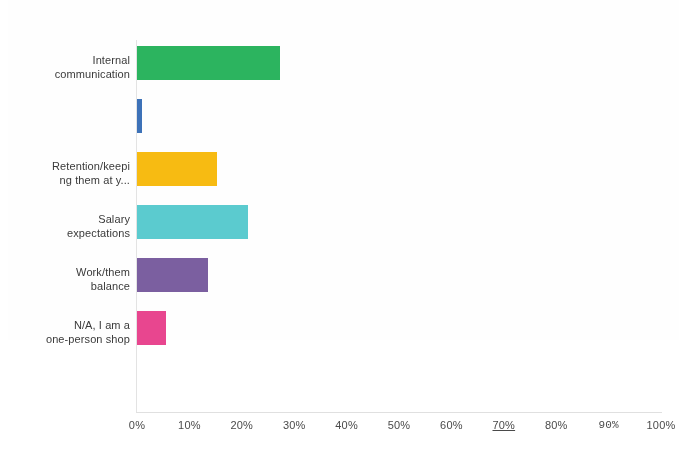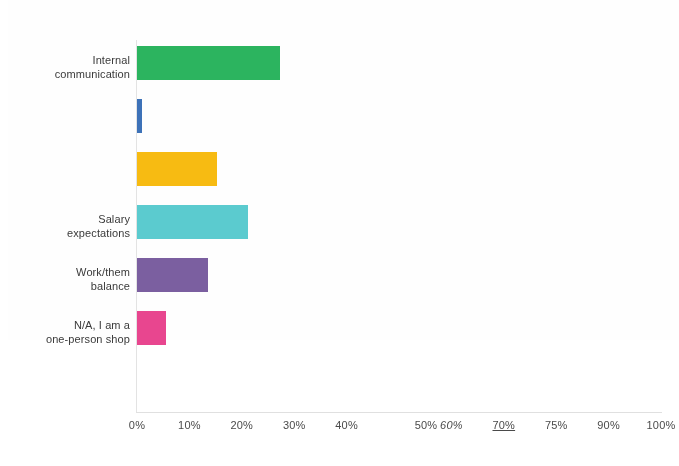--- a/index.html
+++ b/index.html
@@ -121,20 +121,22 @@
         <div class="bar-track">
           <div class="bar" style="width: 143.052px; background: rgb(44, 180, 95);"></div>
         </div>
       </div>
       <div class="row">
         <div class="bar-track">
           <div class="bar" style="width: 5.24px; background: rgb(61, 114, 184);"></div>
         </div>
       </div>
       <div class="row">
+        <div class="cat-label">Retention/keepi
+ng them at y...</div>
         <div class="bar-track">
           <div class="bar" style="width: 80.172px; background: rgb(247, 187, 18);"></div>
         </div>
       </div>
       <div class="row">
         <div class="cat-label">Salary
 expectations</div>
         <div class="bar-track">
           <div class="bar" style="width: 111.088px; background: rgb(91, 203, 207);"></div>
         </div>
@@ -157,21 +159,21 @@
 
   <div class="axis-baseline"></div>
   <div class="axis-bottom"></div>
 
   <div class="tick-labels">
       <div class="tick" style="left: 129px;">0%</div>
       <div class="tick" style="left: 181.4px;">10%</div>
       <div class="tick" style="left: 233.8px; text-align: right;">20%</div>
       <div class="tick" style="left: 286.2px;">30%</div>
       <div class="tick" style="left: 338.6px;">40%</div>
-      <div class="tick" style="left: 391px; margin-left: 27px;">50%</div>
-      <div class="tick" style="left: 443.4px; font-style: italic;">60%</div>
+      <div class="tick" style="left: 391px;">50%</div>
+      <div class="tick" style="left: 443.4px;">60%</div>
       <div class="tick" style="left: 495.8px; text-decoration: underline;">70%</div>
-      <div class="tick" style="left: 548.2px;">75%</div>
-      <div class="tick" style="left: 600.6px;">90%</div>
+      <div class="tick" style="left: 548.2px;">80%</div>
+      <div class="tick" style="left: 600.6px; font-family: Liberation Mono, monospace;">90%</div>
       <div class="tick" style="left: 653px;">100%</div>
     </div>
 
 </div>
 
 </body></html>

